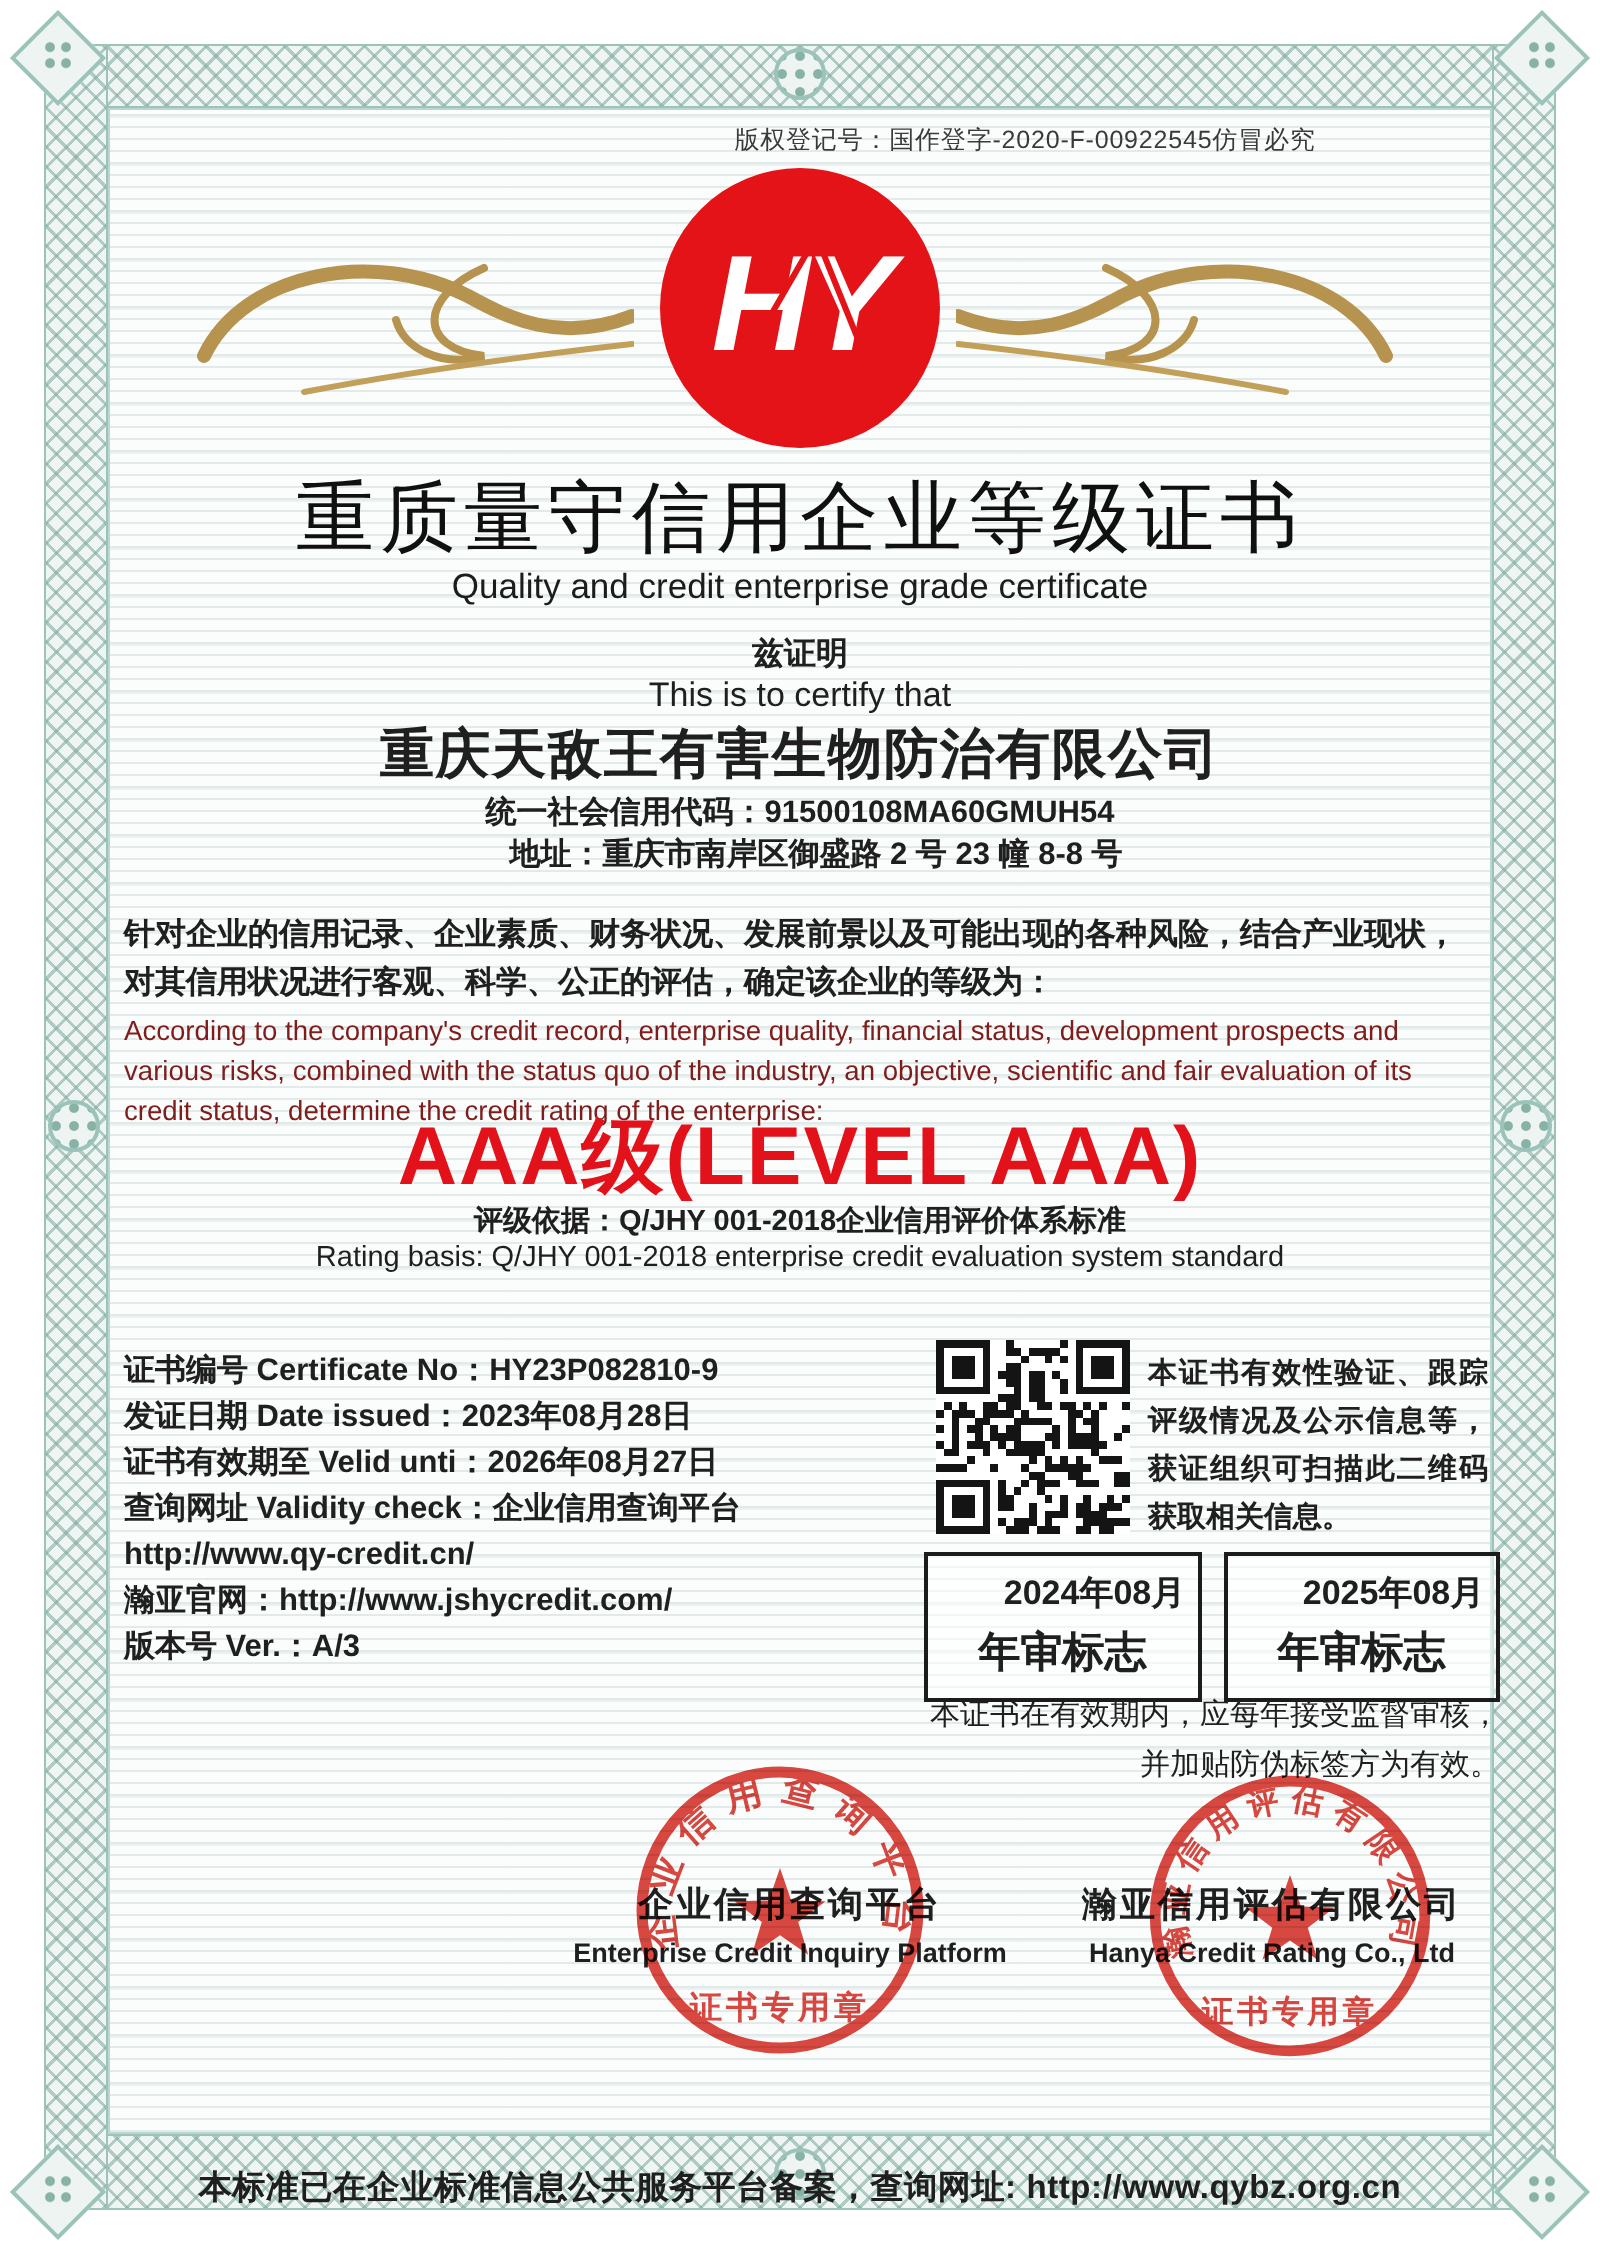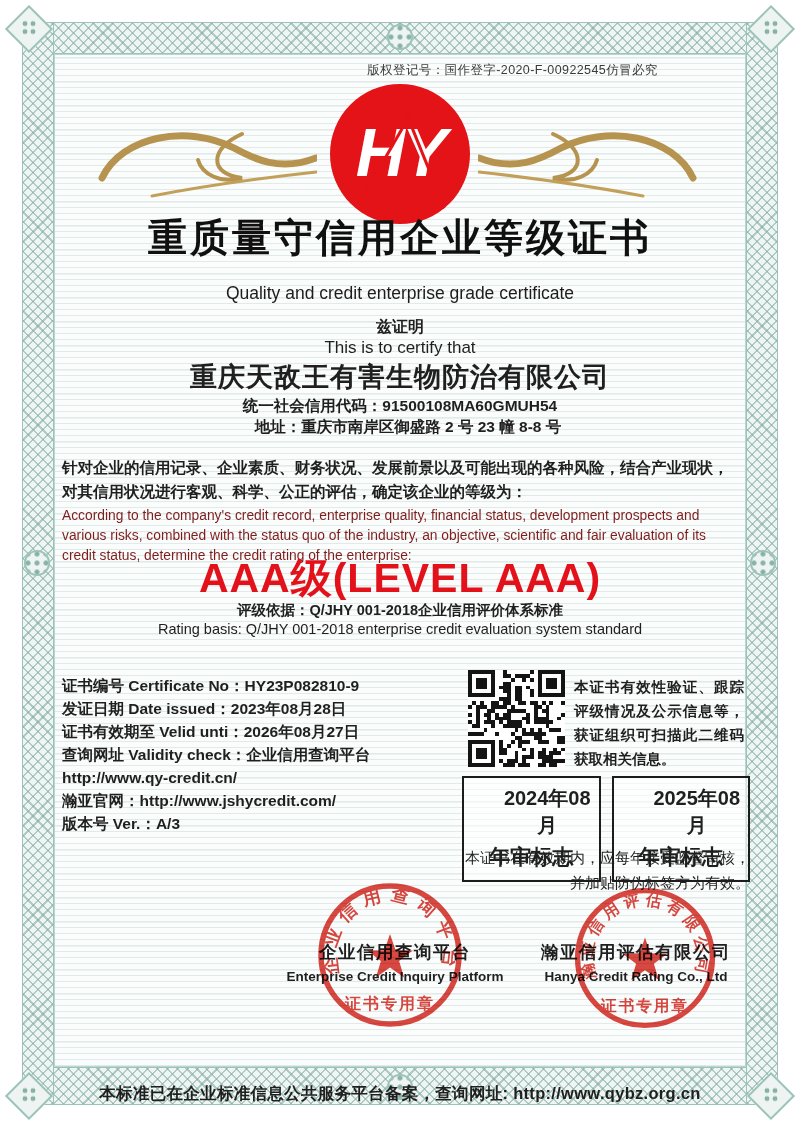--- a/index.html
+++ b/index.html
@@ -41,21 +41,21 @@
   .logo{top:84px;left:330px;width:140px;height:140px;border-radius:50%;background:#e41318;
         display:flex;align-items:center;justify-content:center;overflow:hidden;}
   .logo .hy{color:#fff;font-size:68px;font-weight:800;font-style:italic;letter-spacing:-3px;
         font-family:"Liberation Sans",sans-serif;transform:translateY(-2px);}
   .crack{position:absolute;background:#e41318;width:3px;height:120px;}
   .crack.c1{left:56px;top:10px;transform:rotate(30deg);}
   .crack.c2{left:92px;top:12px;transform:rotate(-22deg);}
   .flourish{top:118px;}
   .flourish.fl{left:92px;} .flourish.fr{left:478px;transform:scaleX(-1);}
 
-  .title{top:211px;font-size:39px;font-weight:700;letter-spacing:3px;color:#101010;}
+  .title{top:232px;font-size:39px;font-weight:400;letter-spacing:3px;color:#101010;}
   .subtitle{top:283px;font-size:17.5px;color:#1c1c1c;}
   .certify-zh{top:317px;font-size:16px;font-weight:600;}
   .certify-en{top:338px;font-size:17px;}
   .company{top:359px;font-size:27px;font-weight:800;letter-spacing:1px;}
   .creditcode{top:396px;font-size:15.5px;font-weight:700;text-align:center;}
   .address{top:417px;font-size:15.5px;font-weight:700;padding-left:16px;}
 
   .para-zh{top:456px;left:62px;width:676px;font-size:15.5px;font-weight:700;line-height:1.55;text-align:left;}
   .para-en{top:506px;left:62px;width:676px;font-size:13.8px;line-height:1.45;color:#7f1d1d;}
   .level{top:551px;font-size:41px;font-weight:800;color:#e3121a;letter-spacing:1px;}
@@ -63,21 +63,21 @@
   .basis-en{top:621px;font-size:14.5px;}
 
   
   .fields{top:674px;left:62px;width:400px;font-size:15.5px;font-weight:700;}
   .field-line{height:23px;line-height:23px;white-space:nowrap;}
   .qr{top:670px;left:468px;width:97px;height:97px;background:#fff;}
   .qr-note{top:675px;left:574px;width:170px;font-size:14.5px;font-weight:700;line-height:1.66;text-align:justify;}
   .annual{top:776px;left:462px;width:288px;display:flex;gap:11px;}
   .annual-box{flex:1;border:2px solid #1c1c1c;background:rgba(255,255,255,.55);
               text-align:center;padding:7px 0 9px;}
-  .annual-box .l1{font-size:20px;font-weight:700;padding-left:32px;}
+  .annual-box .l1{font-size:17px;font-weight:700;padding-left:32px;}
   .annual-box .l2{font-size:21px;font-weight:600;margin-top:4px;}
   .supervision{top:846px;left:448px;width:302px;font-size:15px;font-weight:400;line-height:1.65;text-align:right;}
 
   
   .issuer{text-align:center;}
   .issuer .zh{font-size:17.5px;font-weight:700;letter-spacing:1.5px;}
   .issuer .en{font-size:13.5px;margin-top:5px;font-weight:600;}
   .issuer.left{top:940px;left:282px;width:226px;}
   .issuer.right{top:940px;left:518px;width:236px;}
   .stamp{position:absolute;mix-blend-mode:multiply;opacity:.9;}

